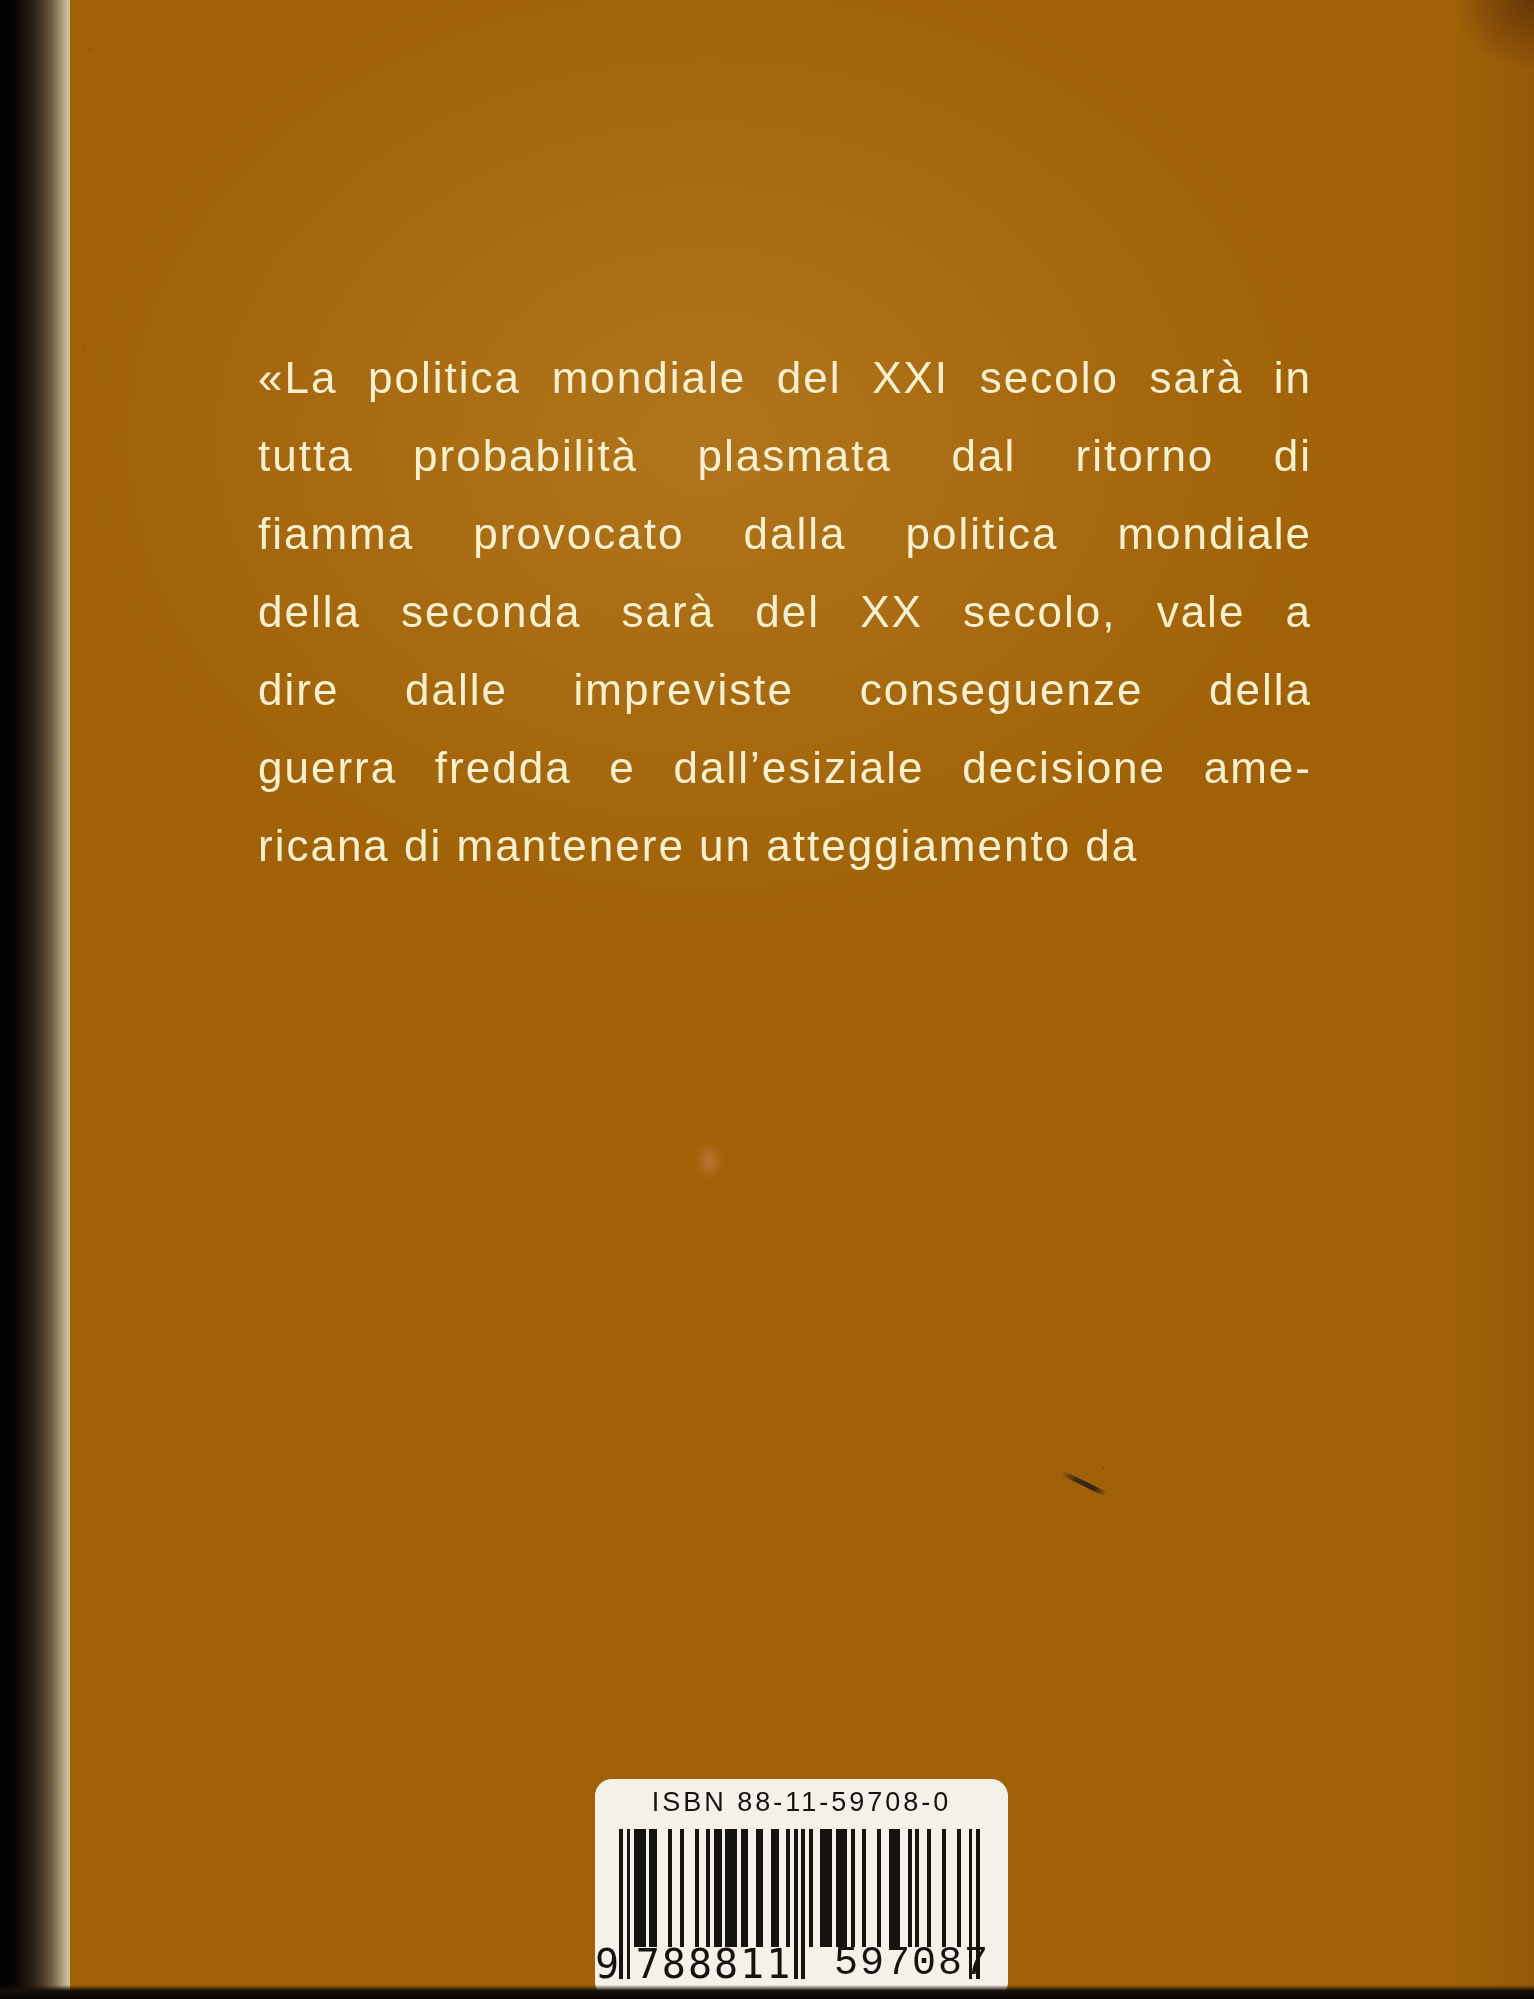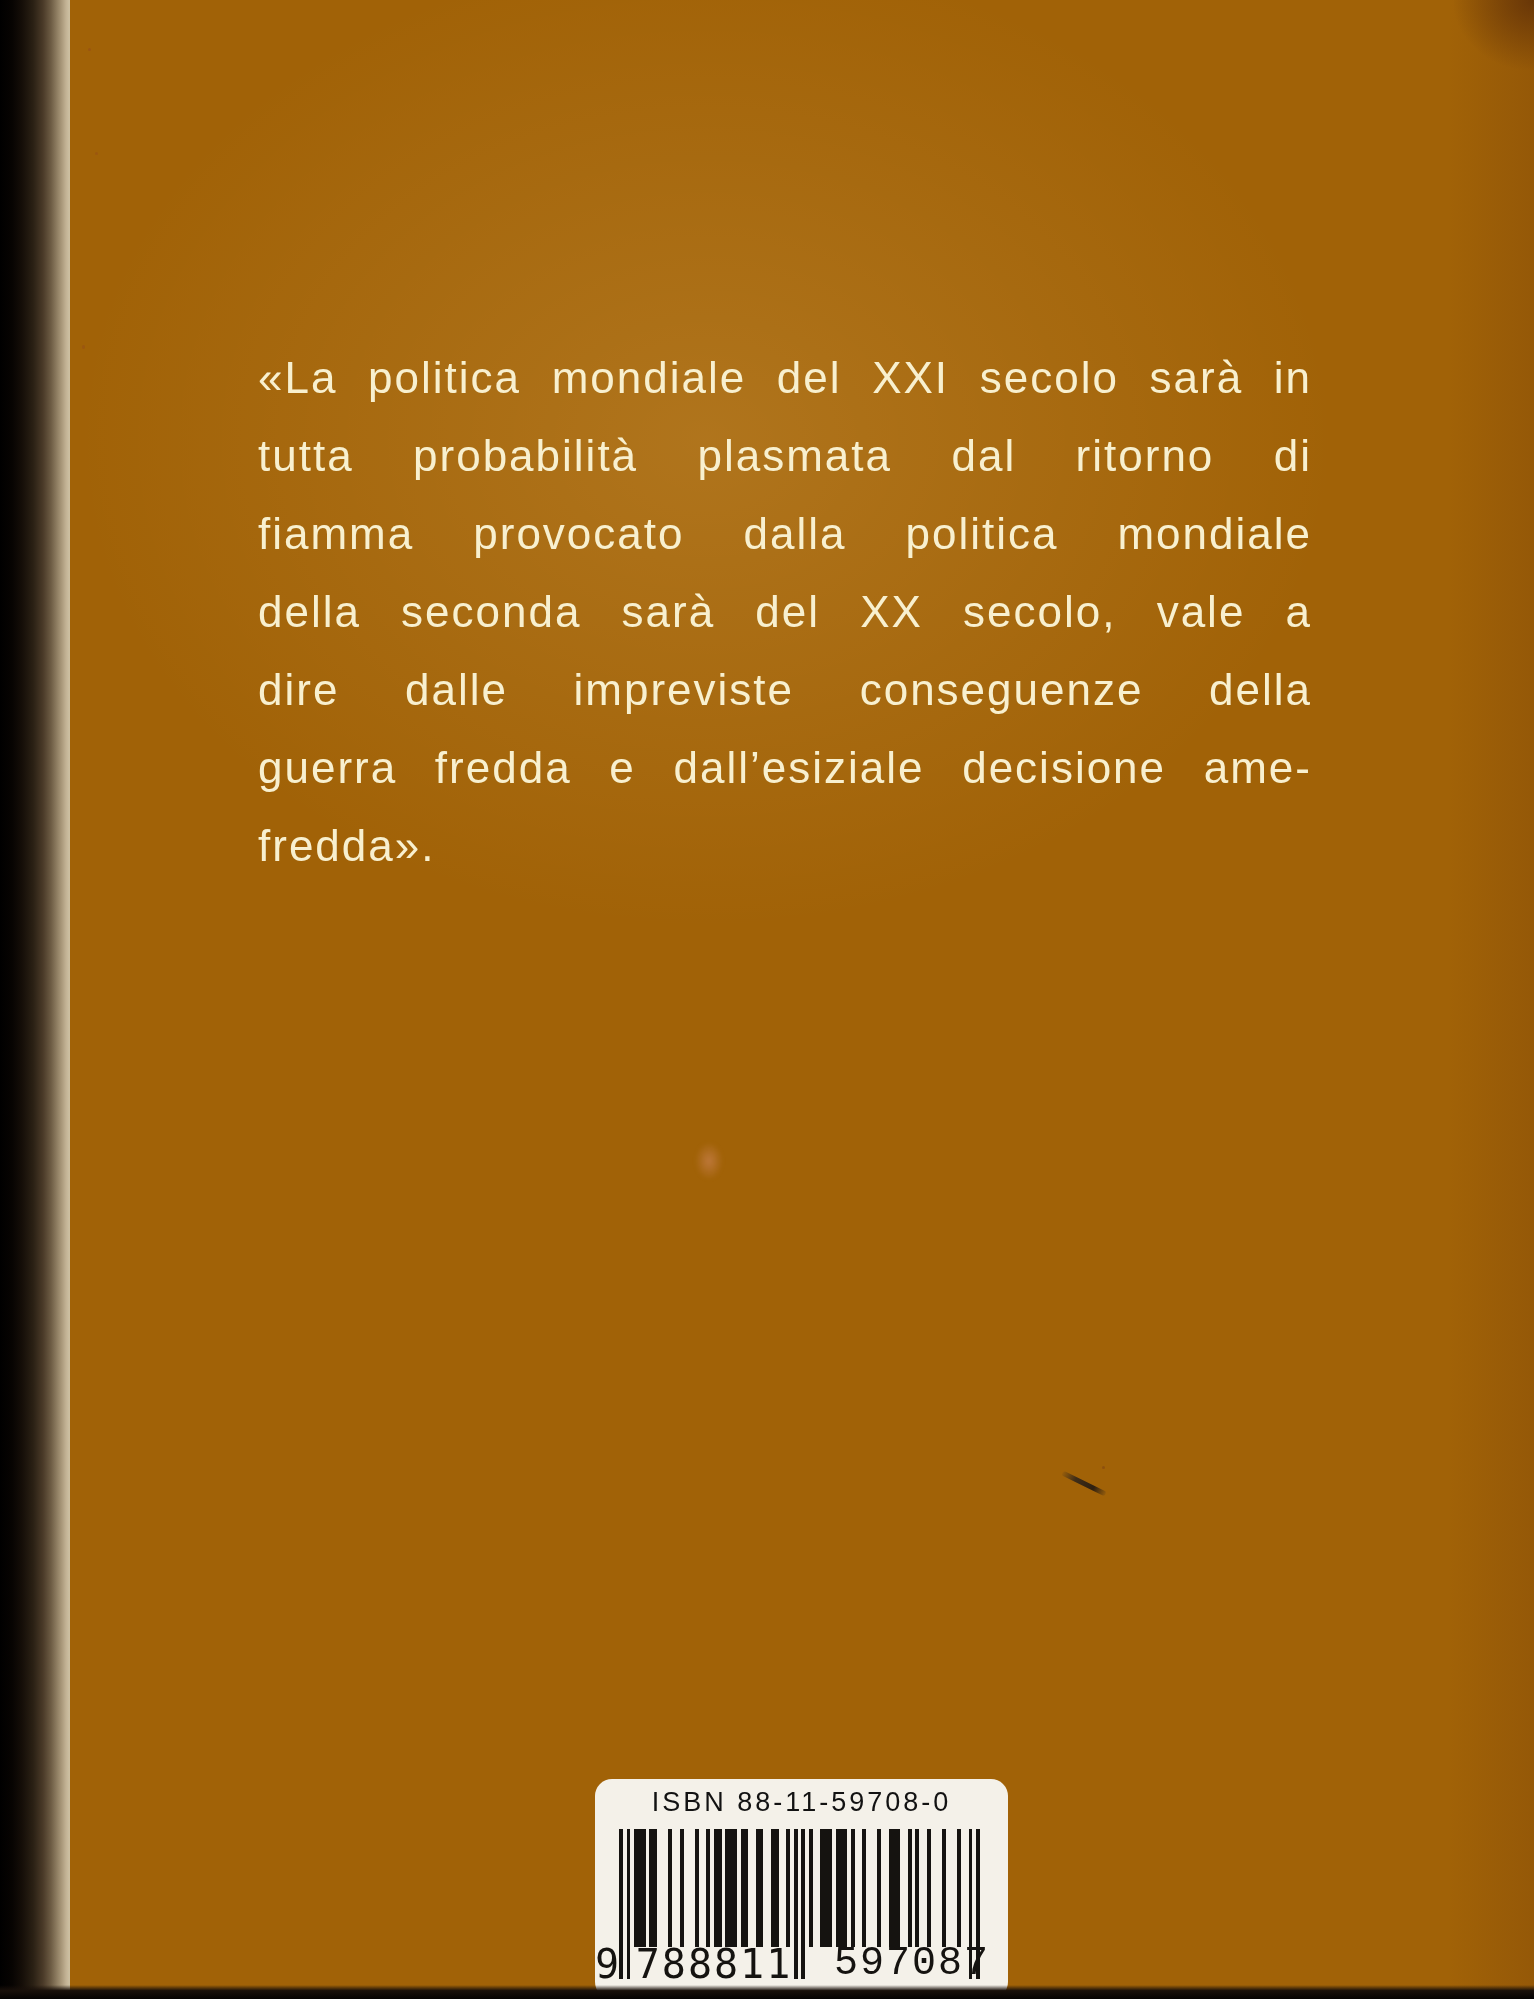--- a/index.html
+++ b/index.html
@@ -141,21 +141,21 @@
 <div class="cover">
   <div class="sheen"></div>
 
   <div class="quote">
       <div class="qline">«La politica mondiale del XXI secolo sarà in</div>
       <div class="qline">tutta probabilità plasmata dal ritorno di</div>
       <div class="qline">fiamma provocato dalla politica mondiale</div>
       <div class="qline">della seconda sarà del XX secolo, vale a</div>
       <div class="qline">dire dalle impreviste conseguenze della</div>
       <div class="qline">guerra fredda e dall’esiziale decisione ame-</div>
-      <div class="qline">fredda».</div>
+      <div class="qline">ricana di mantenere un atteggiamento da</div>
     </div>
 
   <div class="smudge"></div>
   <div class="scratch"></div>
   <div class="speck s1"></div>
   <div class="speck s2"></div>
   <div class="speck s3"></div>
   <div class="speck s4"></div>
 
   <div class="barcode-panel">

